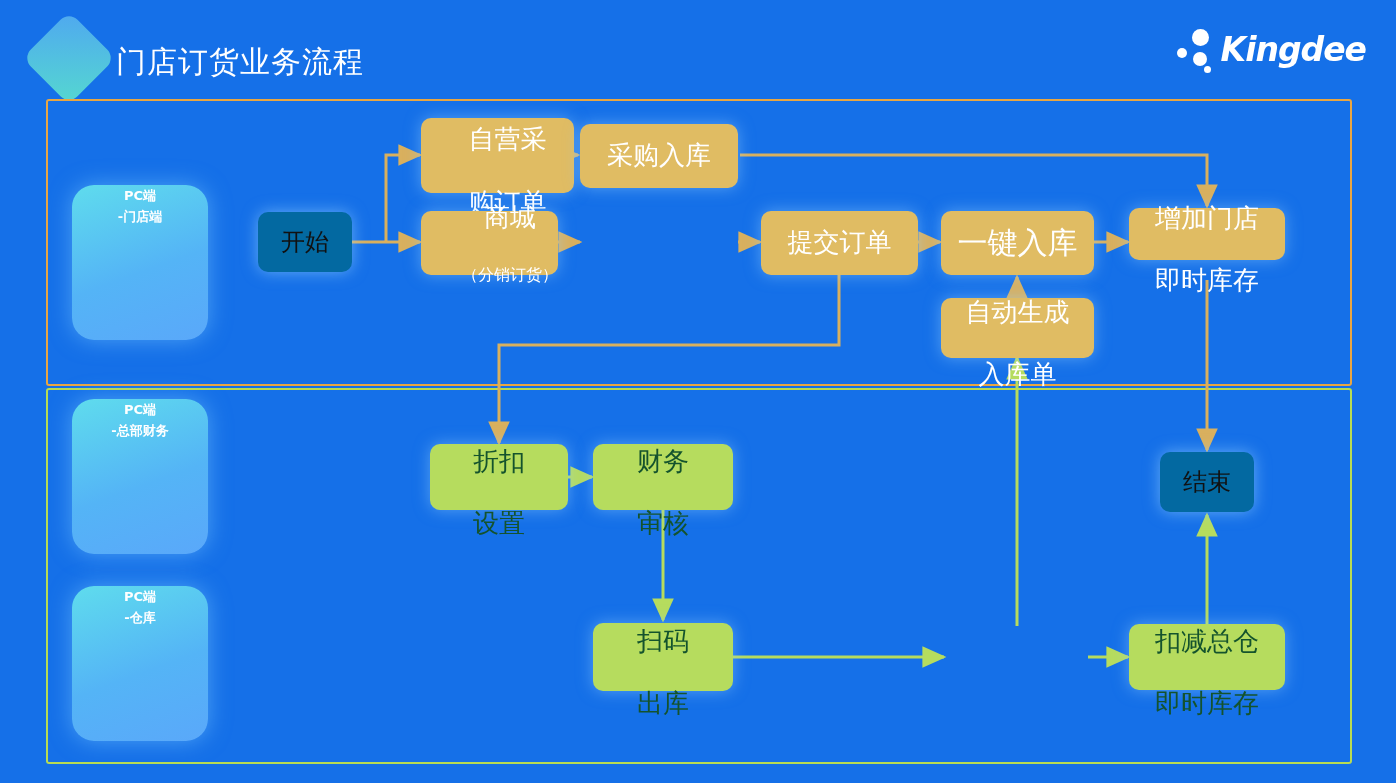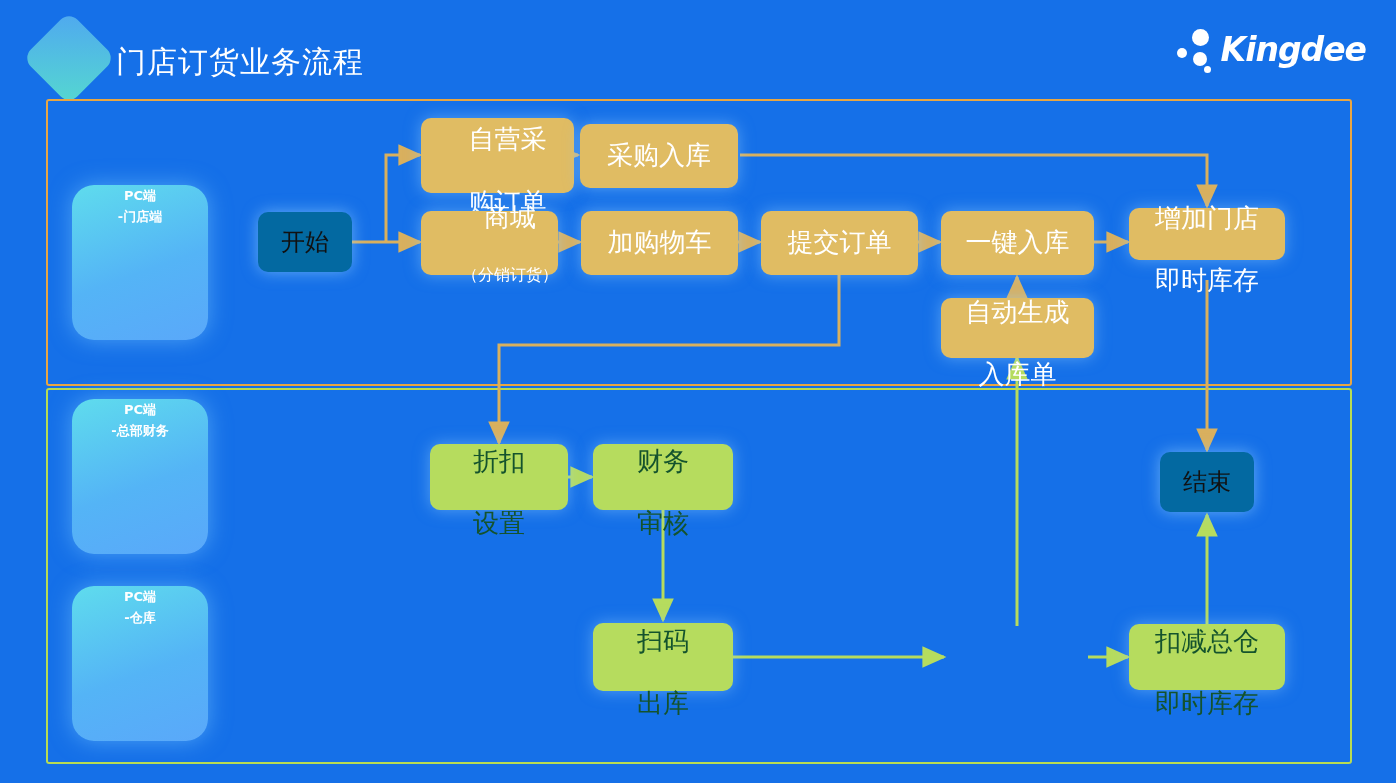--- a/index.html
+++ b/index.html
@@ -178,29 +178,26 @@
     <span>采购入库</span>
   </div>
 
   <div class="node orange" style="left:421px;top:211px;width:137px;height:64px;font-size:26px;justify-content:flex-end;">
     <div>
       <span>商城</span><br>
       <span class="sub">（分销订货）</span>
     </div>
   </div>
 
-  <div class="node orange" style="left:581px;top:211px;width:157px;height:64px;font-size:26px;">
-    <span>加购物车</span>
-  </div>
 
   <div class="node orange" style="left:761px;top:211px;width:157px;height:64px;font-size:26px;">
     <span>提交订单</span>
   </div>
 
-  <div class="node orange" style="left:941px;top:211px;width:153px;height:64px;font-size:26px;border-radius:10px;">
+  <div class="node orange" style="left:941px;top:211px;width:153px;height:64px;font-size:30px;border-radius:10px;">
     <span>一键入库</span>
   </div>
 
   <div class="node orange" style="left:941px;top:298px;width:153px;height:60px;font-size:26px;">
     <div>
       <span>自动生成</span><br>
       <span>入库单</span>
     </div>
   </div>
 

